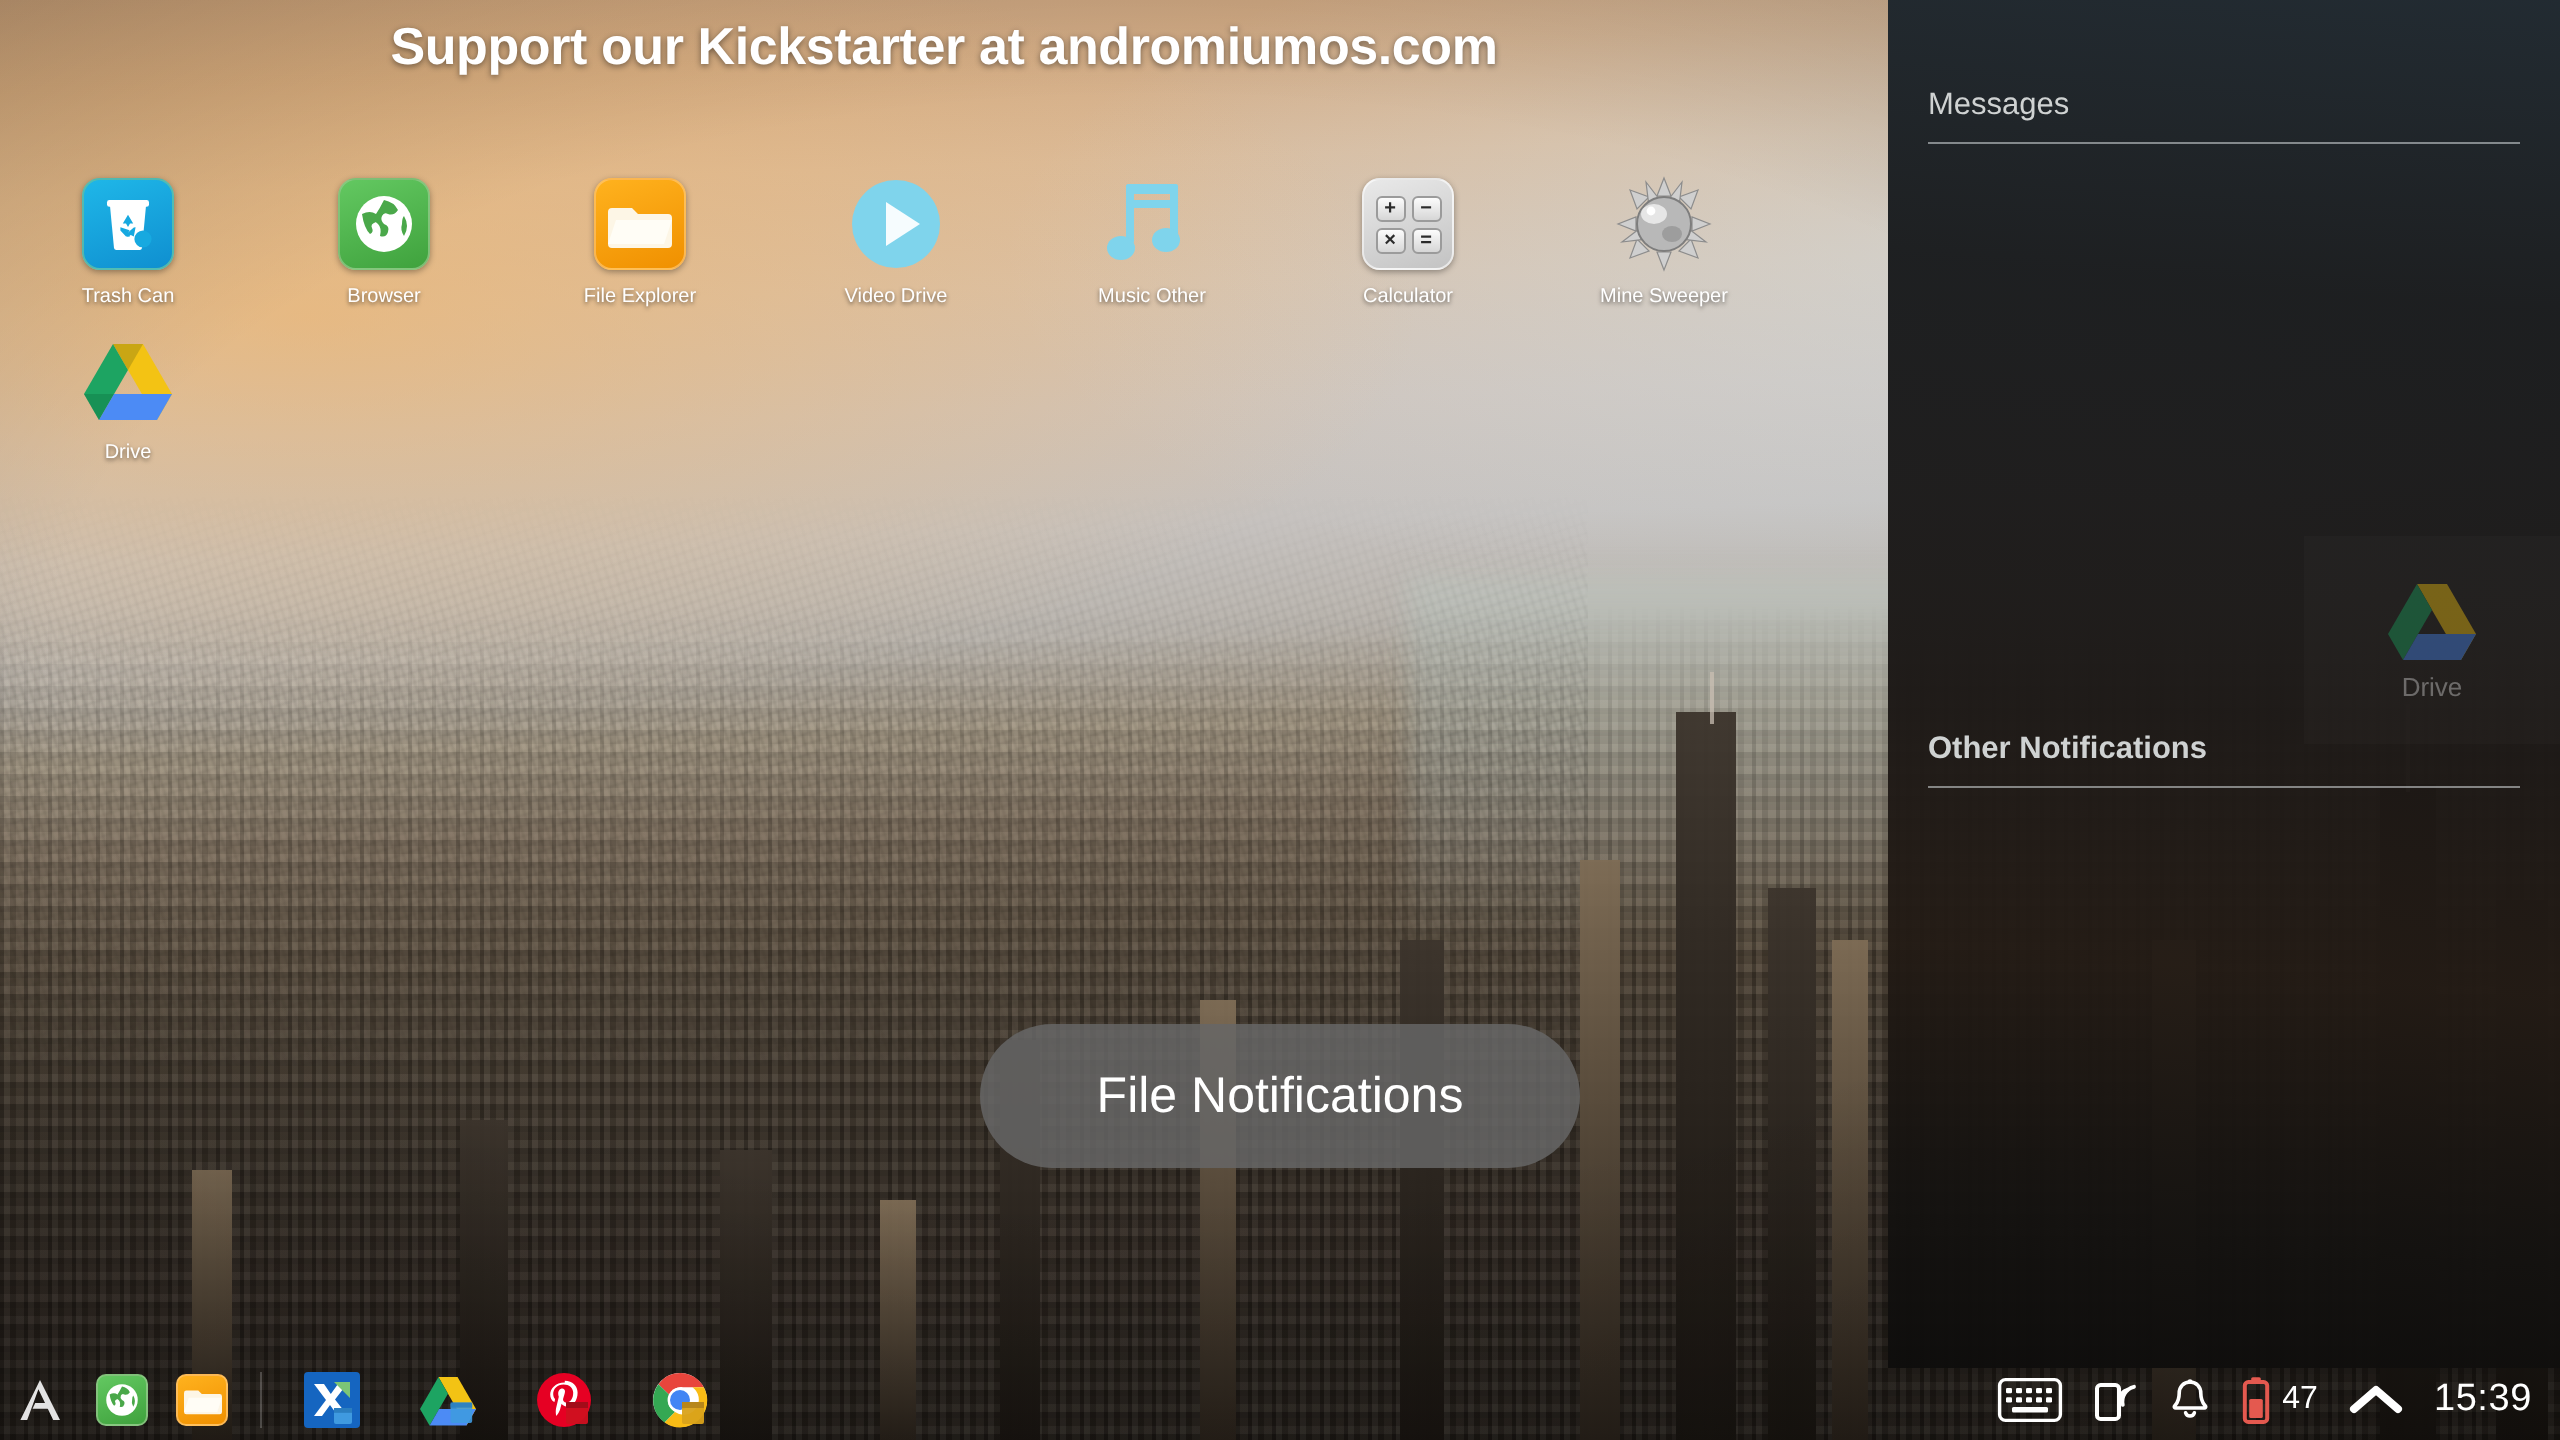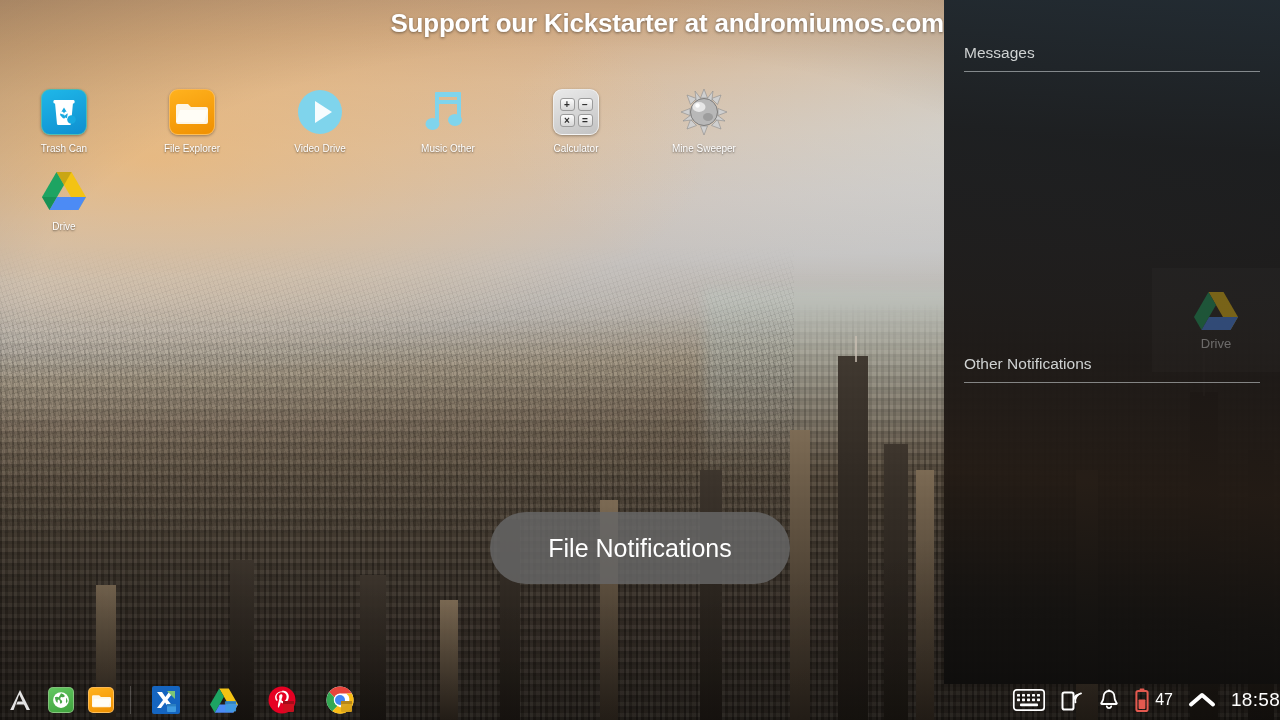--- a/index.html
+++ b/index.html
@@ -73,21 +73,21 @@
   .wp-tower.lit { background: linear-gradient(180deg, rgba(126,108,85,0.95), rgba(40,33,26,0.98)); }
   .wp-antenna { position: absolute; width: 2px; background: rgba(200,190,178,0.75); }
   .wp-vignette {
     position: absolute; inset: 0;
     background: radial-gradient(ellipse 95% 85% at 45% 45%, rgba(0,0,0,0) 45%, rgba(0,0,0,0.38) 100%);
   }
 
   
   .banner {
     position: absolute; top: 8px; left: 0; width: 944px;
-    text-align: right;
+    text-align: center;
     font-size: 26px; font-weight: bold;
     color: #ffffff;
     letter-spacing: -0.2px;
     text-shadow: 0 1px 3px rgba(0,0,0,0.45);
     white-space: nowrap;
     z-index: 6;
   }
 
   
   .desktop {
@@ -183,21 +183,21 @@
   .taskbar {
     position: absolute; left: 0; bottom: 0;
     width: 1280px; height: 40px;
     display: flex; align-items: center;
     z-index: 12;
   }
   .tb-left  { display: flex; align-items: center; gap: 0px; padding-left: 6px; }
   .tb-sep   { width: 1px; height: 28px; background: rgba(255,255,255,0.20); margin: 0 14px; }
   .tb-apps  { display: flex; align-items: center; gap: 28px; padding-left: 6px; }
   .tb-spacer{ flex: 1; }
-  .tb-right { display: flex; align-items: center; gap: 16px; }
+  .tb-right { display: flex; align-items: center; gap: 16px; padding-right: 14px; }
 
   .tb-btn { width: 30px; height: 30px; display: flex; align-items: center; justify-content: center; cursor: pointer; }
   .tb-tile { width: 26px; height: 26px; border-radius: 5px; display:flex; align-items:center; justify-content:center; }
   .tb-tile.browser { background: linear-gradient(160deg,#63c861,#3fa23d); border: 1px solid rgba(150,200,140,0.75); }
   .tb-tile.files   { background: linear-gradient(160deg,#ffb21e,#f09000); border: 1px solid rgba(255,200,120,0.7); }
 
   .tray-text { color: #ffffff; font-size: 16px; }
   .tray-clock { color: #ffffff; font-size: 19px; letter-spacing: 0.3px; }
   .tray-item { display: flex; align-items: center; gap: 6px; cursor: pointer; }
 
@@ -248,20 +248,35 @@
               <path d="M9.2 15.6 l4.6 1.5 -0.8 1.4 1 1.7 -2 0.1 -2.8-3.1z"></path>
               <path d="M16.8 15.6 l-0.9 4.7 -1.5-0.8 -1.7 1 0 -2 3.2 -2.8z"></path>
             </g>
             <circle cx="20.5" cy="21.5" r="4.3" fill="#17a9e0"></circle>
           </svg>
         </div>
       </div>
       <div class="label">Trash Can</div>
     </div>
 
+    <div class="app">
+      <div class="glyph">
+        <div class="tile browser">
+          <svg width="32" height="32" viewBox="0 0 32 32">
+            <circle cx="16" cy="16" r="14" fill="#ffffff"></circle>
+            <g fill="#4aa84a">
+              <path d="M5 11 q4 -2 7 0 q2 2 0 4 q-3 1 -2 3 q1 2 -1 3 q-3 -3 -4 -10z"></path>
+              <path d="M16 4 q5 1 7 5 q-2 3 -5 2 q-2 -1 -3 1 q-1 2 1 4 q3 1 2 4 q-1 3 -4 2 q1 -4 -1 -6 q-3 -2 -1 -5 q2 -3 4 -7z"></path>
+              <path d="M26 12 q3 5 0 10 q-2 -3 -1 -6 q0 -3 1 -4z"></path>
+            </g>
+          </svg>
+        </div>
+      </div>
+      <div class="label">Browser</div>
+    </div>
 
     <div class="app">
       <div class="glyph">
         <div class="tile files">
           <svg width="32" height="26" viewBox="0 0 32 26">
             <path d="M2 5 h10 l3 3 h15 a2 2 0 0 1 2 2 v13 a2 2 0 0 1 -2 2 H2 a2 2 0 0 1 -2 -2 V7 a2 2 0 0 1 2 -2z" fill="#fdf6e6"></path>
             <path d="M0 23 L4 11 h28 l-4 12 z" fill="#fffdf6"></path>
           </svg>
         </div>
       </div>
@@ -353,21 +368,21 @@
   </div>
 
   <div class="panel">
 
     <div class="panel-section" style="top:44px;">
       <div class="panel-title">Messages</div>
       <div class="panel-rule"></div>
       <div></div>
     </div>
 
-    <div class="panel-section" style="top:355px;">
+    <div class="panel-section" style="top:366px;font-weight:bold;">
       <div class="panel-title">Other Notifications</div>
       <div class="panel-rule"></div>
       <div></div>
     </div>
 
   </div>
 
   <div class="notif-card">
     <div>
       <svg width="44" height="40" viewBox="0 0 44 40">
@@ -512,18 +527,18 @@
         </svg>
         <span class="tray-text">47</span>
       </div>
 
       <div class="tray-item">
         <svg width="26" height="16" viewBox="0 0 26 16">
           <path d="M2 12.5 L13 3 L24 12.5" fill="none" stroke="#ffffff" stroke-width="4" stroke-linecap="round" stroke-linejoin="round"></path>
         </svg>
       </div>
 
-      <div class="tray-clock">18:58</div>
+      <div class="tray-clock">15:39</div>
 
     </div>
   </div>
 
 </div>
 
 </body></html>

